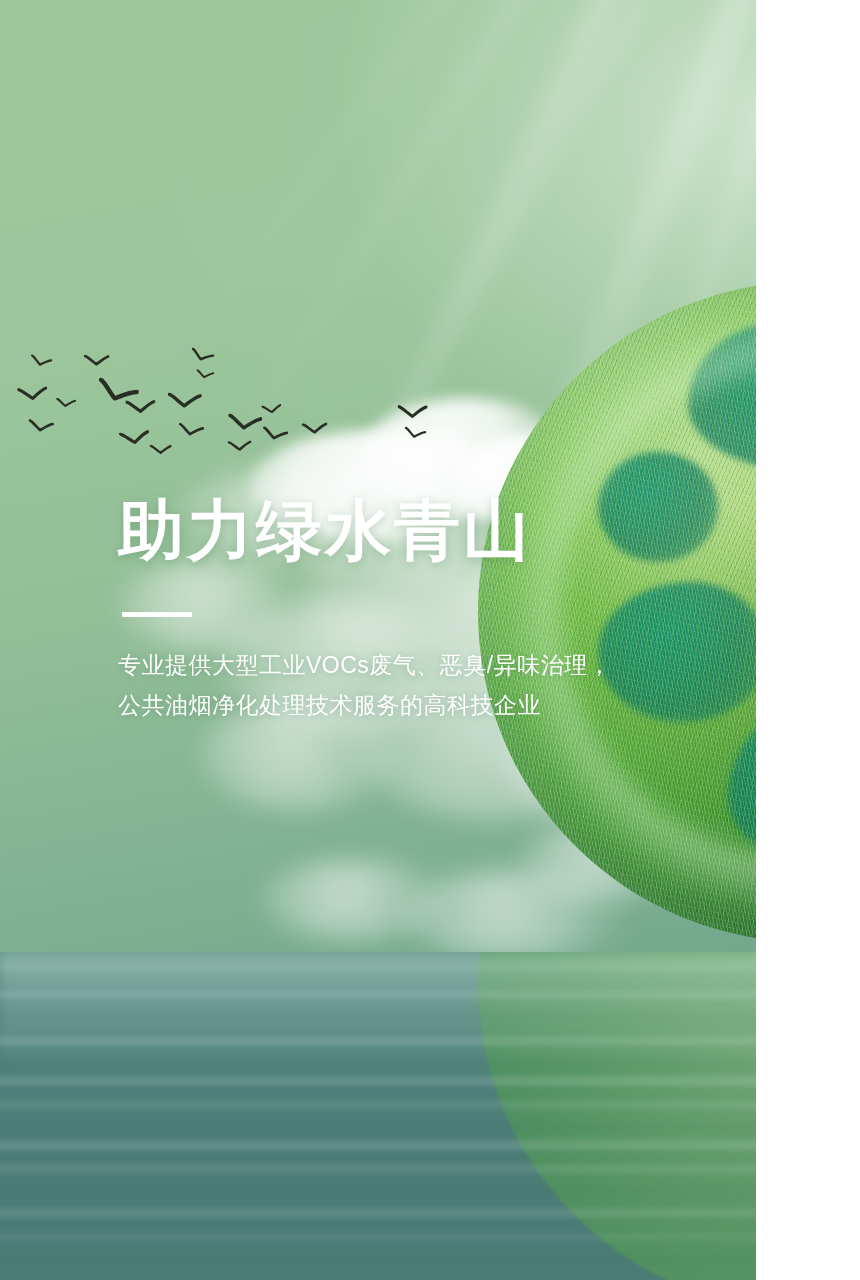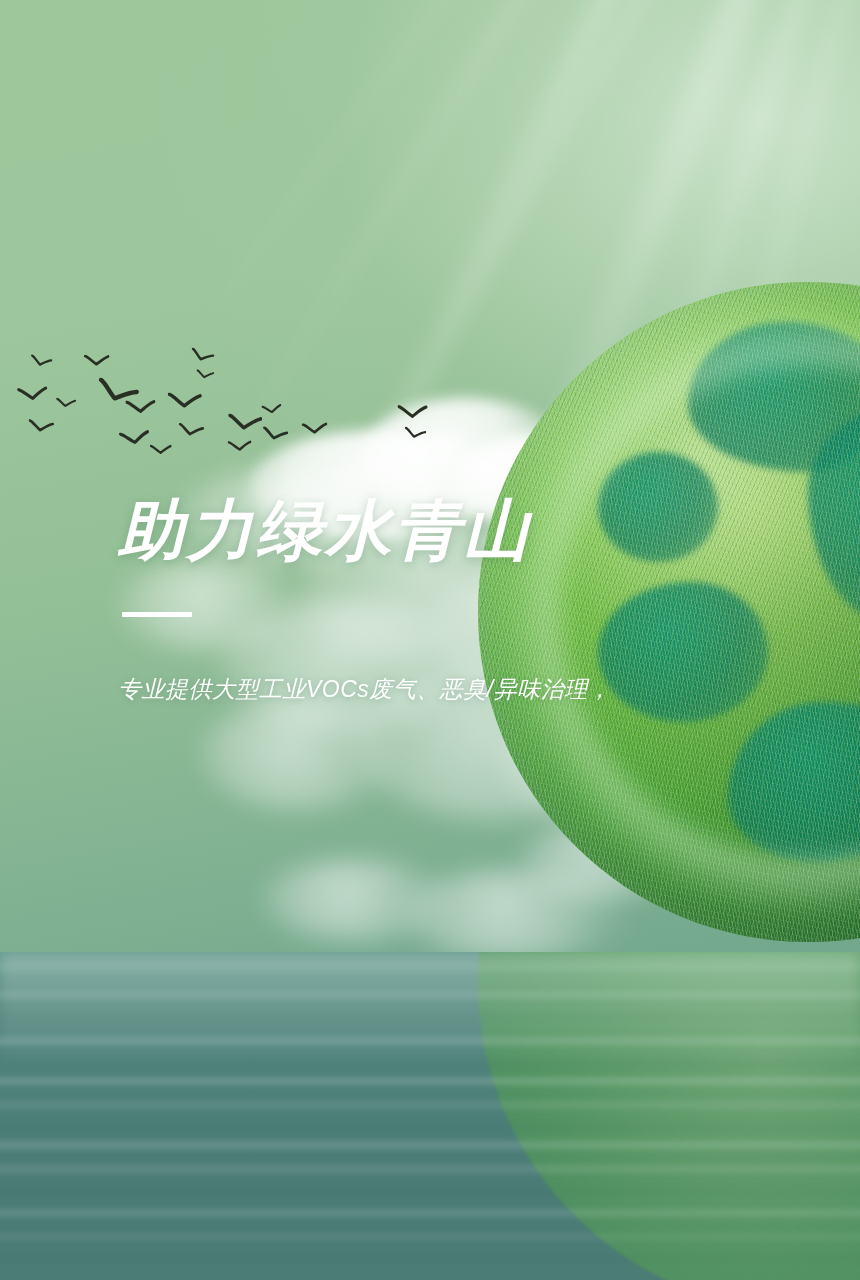--- a/index.html
+++ b/index.html
@@ -4,26 +4,25 @@
 <style>
   html, body {
     margin: 0;
     padding: 0;
     background: #ffffff;
   }
   * { box-sizing: border-box; }
 
   .poster {
     position: relative;
-    width: 860px;
+    width: 756px;
     height: 1280px;
     overflow: hidden;
     font-family: "Liberation Sans", "DejaVu Sans", sans-serif;
     background: #404040;
-    font-style: italic;
   }
 
   
   .sky {
     position: absolute;
     left: 0; top: 0;
     width: 860px; height: 1000px;
     background:
       radial-gradient(ellipse 620px 520px at 760px 120px,
         rgba(240,250,240,0.55) 0%,
@@ -179,21 +178,21 @@
     white-space: nowrap;
   }
   .divider {
     width: 70px;
     height: 5px;
     background: #ffffff;
     margin: 40px 0 0 4px;
     border-radius: 1px;
   }
   .subtitle {
-    margin-top: 52px;
+    margin-top: 28px;
     color: #ffffff;
     font-size: 23px;
     line-height: 40px;
     letter-spacing: 0.5px;
     font-weight: 400;
     text-shadow: 0 1px 6px rgba(60,110,80,0.30);
     white-space: nowrap;
   }
 </style>
 </head>
@@ -368,16 +367,17 @@
         <div class="ripple dark" style="top: 304px; opacity: 0.18;"></div>
       </div>
     <div class="water-haze"></div>
   </div>
 
   <div class="content">
     <h1 class="headline">助力绿水青山</h1>
     <div class="divider"></div>
     <div class="subtitle">
       <div>专业提供大型工业VOCs废气、恶臭/异味治理，</div>
+      <div>公共油烟净化处理技术服务的高科技企业</div>
     </div>
   </div>
 
 </div>
 
 </body></html>

